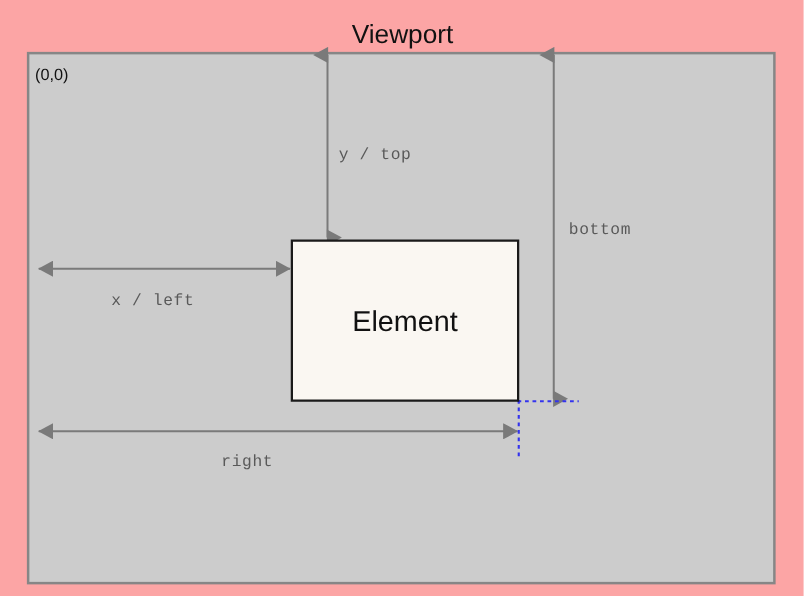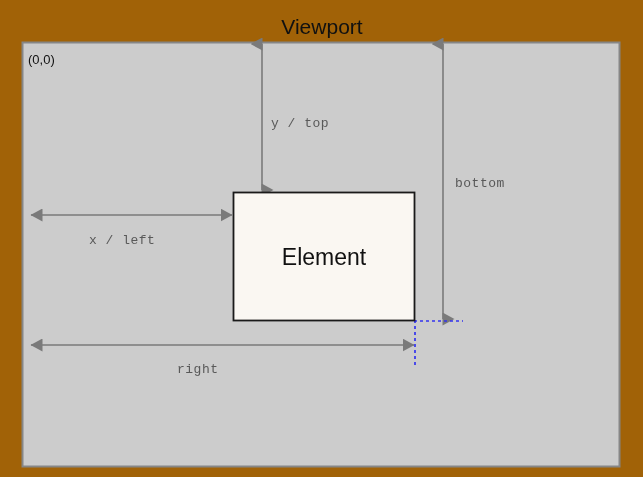--- a/index.html
+++ b/index.html
@@ -4,21 +4,21 @@
 <style>
   html, body {
     margin: 0;
     padding: 0;
     background: #ffffff;
   }
   #stage {
     position: relative;
     width: 643px;
     height: 477px;
-    background: #a16207;
+    background: #fca5a5;
     overflow: hidden;
     font-family: "Liberation Sans", sans-serif;
   }
   #diagram-svg {
     position: absolute;
     left: 0;
     top: 0;
   }
   .title-text {
     font-family: "Liberation Sans", sans-serif;

